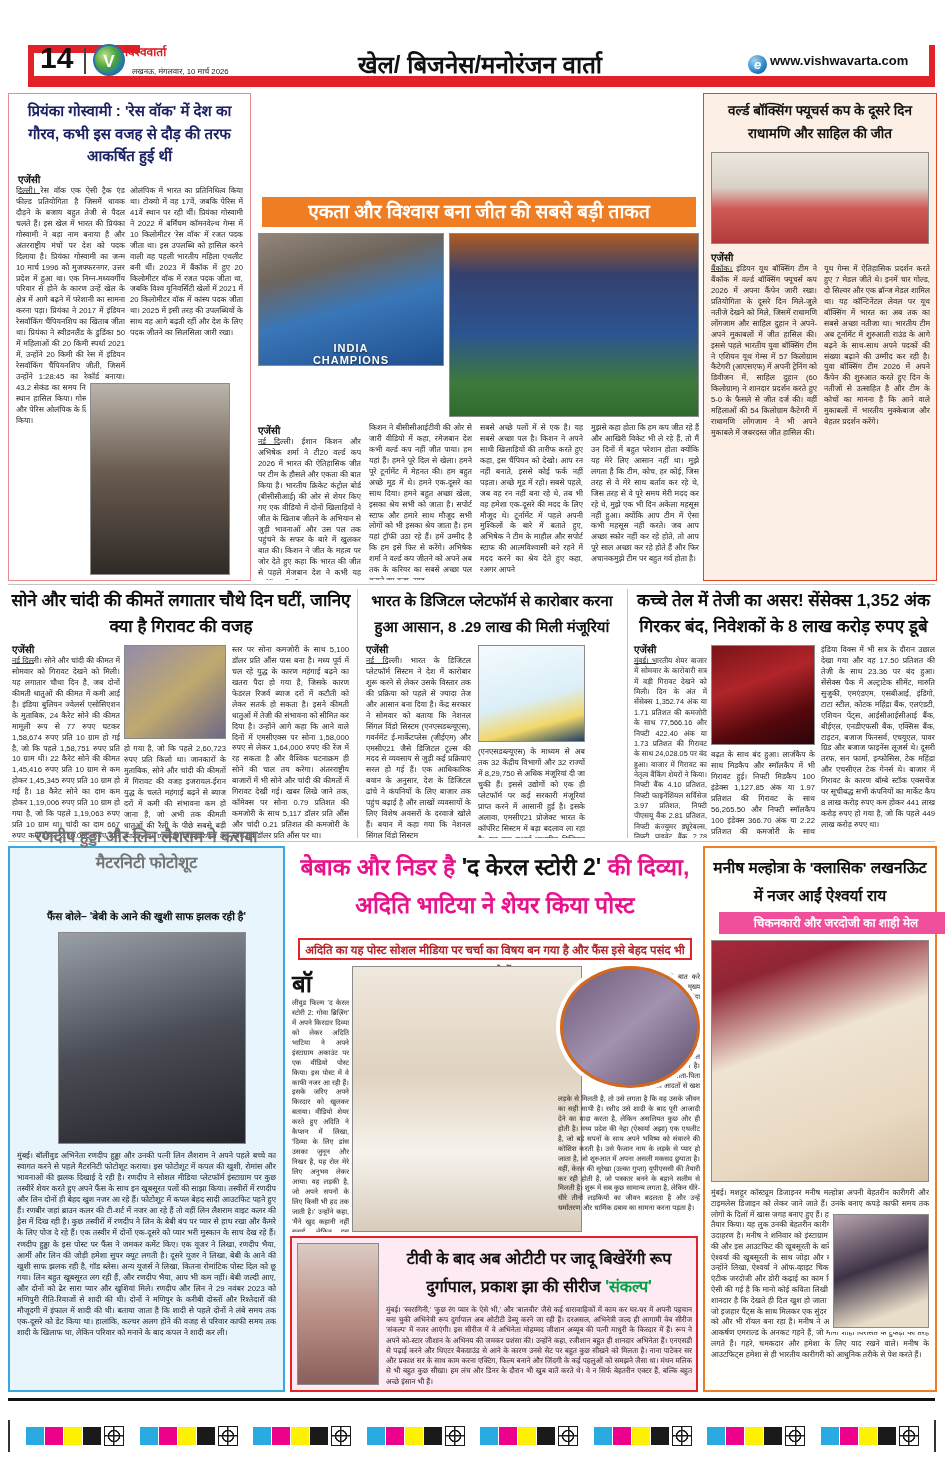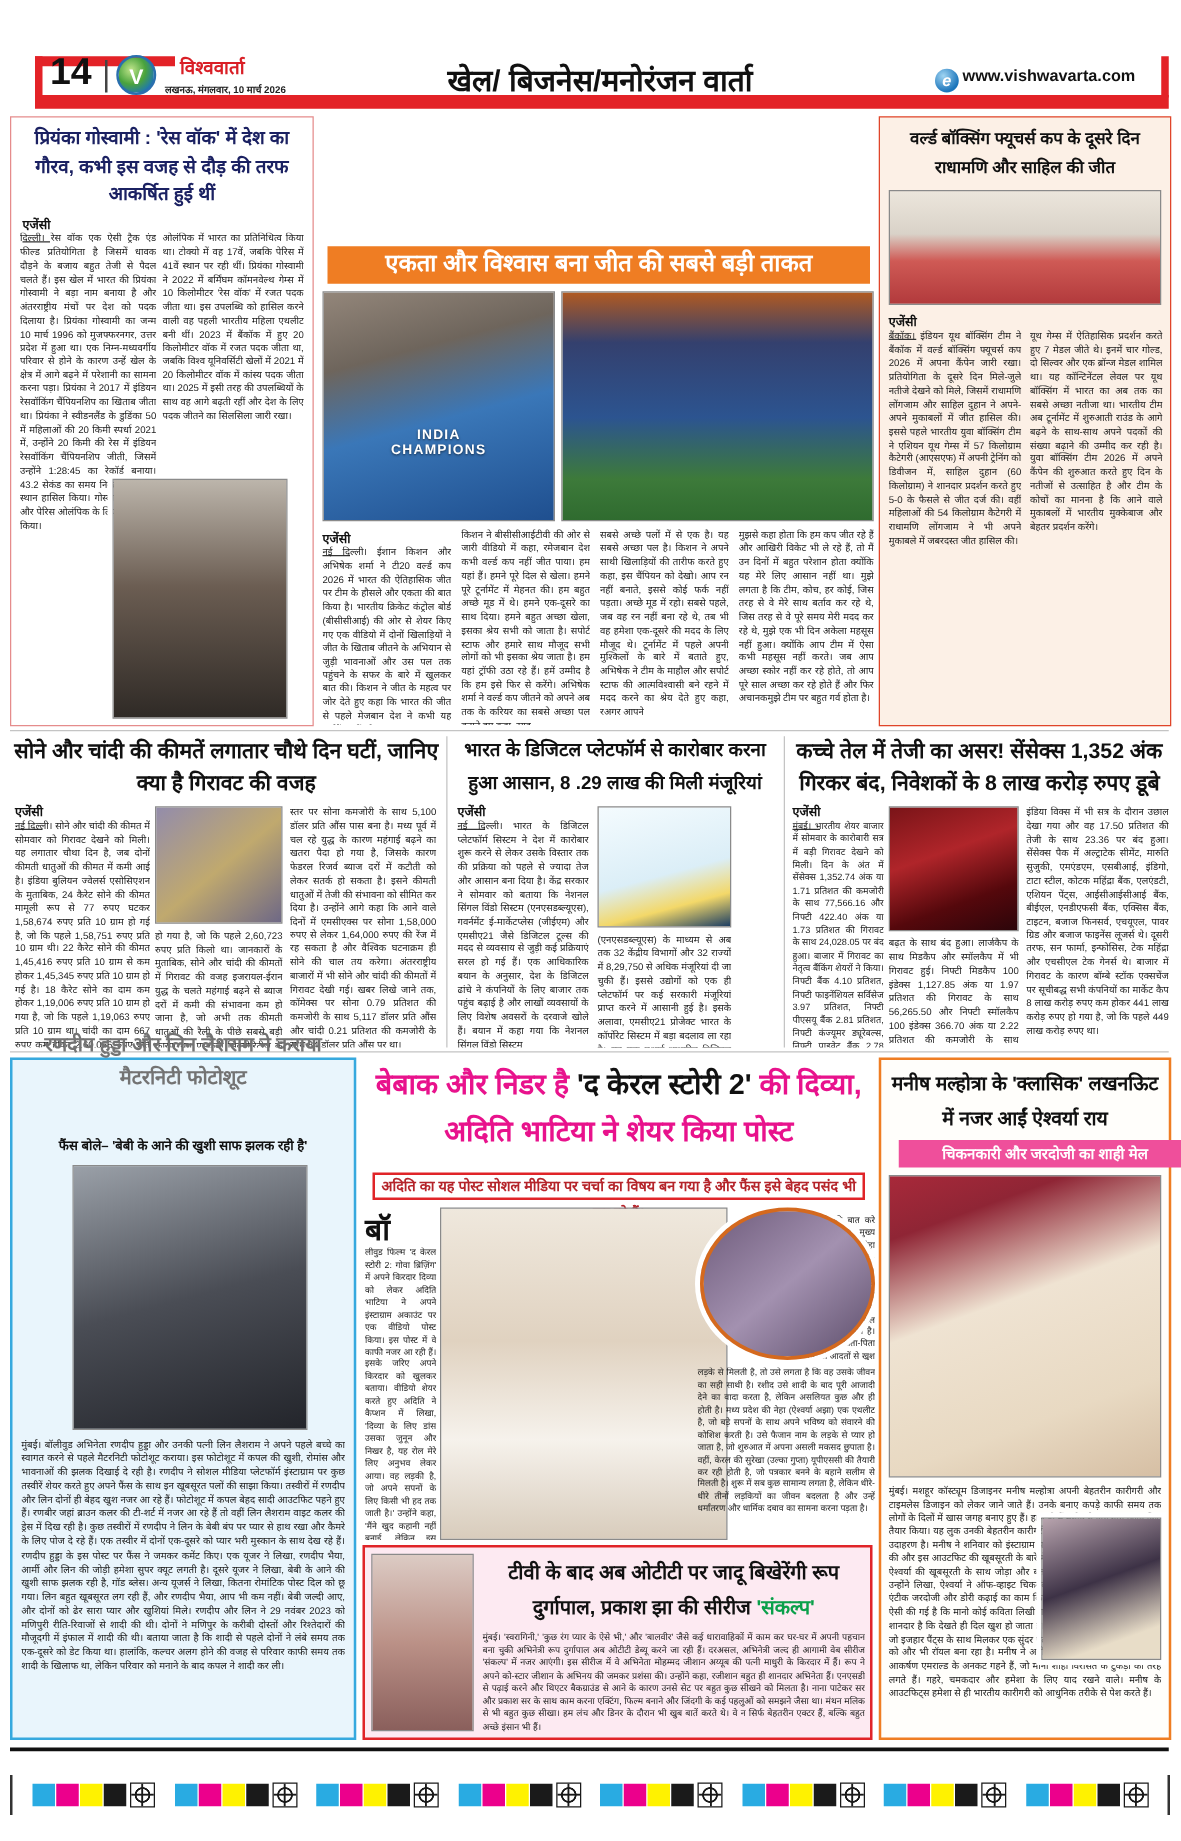--- a/index.html
+++ b/index.html
@@ -50,34 +50,34 @@
 <div id="page">
 
   <div class="abs bar" style="left:28px;top:45px;width:112px;height:8px;"></div>
   <div class="abs bar" style="left:28px;top:45px;width:6px;height:33px;"></div>
   <div class="abs bar" style="left:929px;top:45px;width:6px;height:33px;"></div>
   <div class="abs bar" style="left:28px;top:76px;width:907px;height:11px;"></div>
 
   <div class="abs" style="left:40px;top:41px;width:40px;font-size:30px;font-weight:bold;">14</div>
   <div class="abs" style="left:84px;top:48px;width:2px;height:26px;background:#444;"></div>
   <div class="abs logo" style="left:93px;top:44px;width:32px;height:32px;">V</div>
-  <div class="abs" style="left:144px;top:43px;font-size:15px;font-weight:bold;color:#d91f26;text-align:right;">विश्ववार्ता</div>
-  <div class="abs" style="left:132px;top:66px;font-size:7.8px;color:#222;font-weight:bold;">लखनऊ, मंगलवार, 10 मार्च 2026</div>
+  <div class="abs" style="left:125px;top:43px;font-size:12px;font-weight:bold;color:#d91f26;text-align:right;">विश्ववार्ता</div>
+  <div class="abs" style="left:132px;top:66px;font-size:7.8px;color:#222;font-weight:normal;">लखनऊ, मंगलवार, 10 मार्च 2026</div>
   <div class="abs hl" style="left:300px;top:47px;width:360px;font-size:24px;">खेल/ बिजनेस/मनोरंजन वार्ता</div>
   <div class="abs" style="left:748px;top:53px;font-size:13px;font-weight:bold;"><span class="eicon">e</span><span>www.vishwavarta.com</span></div>
 
   <div class="abs" style="left:8px;top:93px;width:243px;height:488px;border:1px solid #e58c8c;background:#fff;"></div>
   <div class="abs hl" style="left:14px;top:100px;width:231px;font-size:15px;line-height:1.5;color:#1b2162;">प्रियंका गोस्वामी : 'रेस वॉक' में देश का गौरव, कभी इस वजह से दौड़ की तरफ आकर्षित हुई थीं</div>
   <div class="abs byline" style="left:18px;top:172px;">एजेंसी</div>
   <div class="abs colbody" style="left:16px;top:186px;width:109px;height:390px;">दिल्ली। रेस वॉक एक ऐसी ट्रैक एंड फील्ड प्रतियोगिता है जिसमें धावक दौड़ने के बजाय बहुत तेजी से पैदल चलते हैं। इस खेल में भारत की प्रियंका गोस्वामी ने बड़ा नाम बनाया है और अंतरराष्ट्रीय मंचों पर देश को पदक दिलाया है। प्रियंका गोस्वामी का जन्म 10 मार्च 1996 को मुजफ्फरनगर, उत्तर प्रदेश में हुआ था। एक निम्न-मध्यवर्गीय परिवार से होने के कारण उन्हें खेल के क्षेत्र में आगे बढ़ने में परेशानी का सामना करना पड़ा। प्रियंका ने 2017 में इंडियन रेसवॉकिंग चैंपियनशिप का खिताब जीता था। प्रियंका ने स्वीडनलैंड के डुडिंका 50 में महिलाओं की 20 किमी स्पर्धा 2021 में, उन्होंने 20 किमी की रेस में इंडियन रेसवॉकिंग चैंपियनशिप जीती, जिसमें उन्होंने 1:28:45 का रेकॉर्ड बनाया। 43.2 सेकंड का समय निकालकर 11वां स्थान हासिल किया। गोस्वामी ने टोक्यो और पेरिस ओलंपिक के लिए क्वालीफाई किया।</div>
   <div class="abs colbody" style="left:130px;top:186px;width:113px;height:390px;">ओलंपिक में भारत का प्रतिनिधित्व किया था। टोक्यो में वह 17वें, जबकि पेरिस में 41वें स्थान पर रही थीं। प्रियंका गोस्वामी ने 2022 में बर्मिंघम कॉमनवेल्थ गेम्स में 10 किलोमीटर 'रेस वॉक' में रजत पदक जीता था। इस उपलब्धि को हासिल करने वाली वह पहली भारतीय महिला एथलीट बनी थीं। 2023 में बैंकॉक में हुए 20 किलोमीटर वॉक में रजत पदक जीता था, जबकि विश्व यूनिवर्सिटी खेलों में 2021 में 20 किलोमीटर वॉक में कांस्य पदक जीता था। 2025 में इसी तरह की उपलब्धियों के साथ वह आगे बढ़ती रहीं और देश के लिए पदक जीतने का सिलसिला जारी रखा।</div>
   <div class="abs photo cover ph-priyanka" style="left:90px;top:383px;width:140px;height:192px;"></div>
 
   <div class="abs hl" style="left:262px;top:197px;width:434px;height:30px;background:#ef7d23;color:#fff;font-size:19px;line-height:30px;">एकता और विश्वास बना जीत की सबसे बड़ी ताकत</div>
-  <div class="abs photo ph-trophy" style="left:258px;top:233px;width:186px;height:184px;">
+  <div class="abs photo ph-trophy" style="left:258px;top:233px;width:186px;height:133px;">
     <div class="jersey" style="margin-top:108px;">INDIA
 CHAMPIONS</div>
   </div>
   <div class="abs photo ph-celebration" style="left:449px;top:233px;width:250px;height:184px;"></div>
   <div class="abs byline" style="left:258px;top:423px;">एजेंसी</div>
   <div class="abs colbody" style="left:258px;top:437px;width:103px;height:143px;">नई दिल्ली। ईशान किशन और अभिषेक शर्मा ने टी20 वर्ल्ड कप 2026 में भारत की ऐतिहासिक जीत पर टीम के हौसले और एकता की बात किया है। भारतीय क्रिकेट कंट्रोल बोर्ड (बीसीसीआई) की ओर से शेयर किए गए एक वीडियो में दोनों खिलाड़ियों ने जीत के खिताब जीतने के अभियान से जुड़ी भावनाओं और उस पल तक पहुंचने के सफर के बारे में खुलकर बात की। किशन ने जीत के महत्व पर जोर देते हुए कहा कि भारत की जीत से पहले मेजबान देश ने कभी यह टूर्नामेंट नहीं जीता था।</div>
   <div class="abs colbody" style="left:369px;top:423px;width:103px;height:157px;">किशन ने बीसीसीआईटीवी की ओर से जारी वीडियो में कहा, रमेजबान देश कभी वर्ल्ड कप नहीं जीत पाया। हम यहां हैं। हमने पूरे दिल से खेला। हमने पूरे टूर्नामेंट में मेहनत की। हम बहुत अच्छे मूड में थे। हमने एक-दूसरे का साथ दिया। हमने बहुत अच्छा खेला, इसका श्रेय सभी को जाता है। सपोर्ट स्टाफ और हमारे साथ मौजूद सभी लोगों को भी इसका श्रेय जाता है। हम यहां ट्रॉफी उठा रहे हैं। हमें उम्मीद है कि हम इसे फिर से करेंगे। अभिषेक शर्मा ने वर्ल्ड कप जीतने को अपने अब तक के करियर का सबसे अच्छा पल बताते हुए कहा, रयह</div>
   <div class="abs colbody" style="left:480px;top:423px;width:103px;height:157px;">सबसे अच्छे पलों में से एक है। यह सबसे अच्छा पल है। किशन ने अपने साथी खिलाड़ियों की तारीफ करते हुए कहा, इस चैंपियन को देखो। आप रन नहीं बनाते, इससे कोई फर्क नहीं पड़ता। अच्छे मूड में रहो। सबसे पहले, जब वह रन नहीं बना रहे थे, तब भी वह हमेशा एक-दूसरे की मदद के लिए मौजूद थे। टूर्नामेंट में पहले अपनी मुश्किलों के बारे में बताते हुए, अभिषेक ने टीम के माहौल और सपोर्ट स्टाफ की आत्मविश्वासी बने रहने में मदद करने का श्रेय देते हुए कहा, रअगर आपने</div>
   <div class="abs colbody" style="left:591px;top:423px;width:108px;height:157px;">मुझसे कहा होता कि हम कप जीत रहे हैं और आखिरी विकेट भी ले रहे हैं, तो मैं उन दिनों में बहुत परेशान होता क्योंकि यह मेरे लिए आसान नहीं था। मुझे लगता है कि टीम, कोच, हर कोई, जिस तरह से वे मेरे साथ बर्ताव कर रहे थे, जिस तरह से वे पूरे समय मेरी मदद कर रहे थे, मुझे एक भी दिन अकेला महसूस नहीं हुआ। क्योंकि आप टीम में ऐसा कभी महसूस नहीं करते। जब आप अच्छा स्कोर नहीं कर रहे होते, तो आप पूरे साल अच्छा कर रहे होते हैं और फिर अचानकमुझे टीम पर बहुत गर्व होता है।</div>
 

